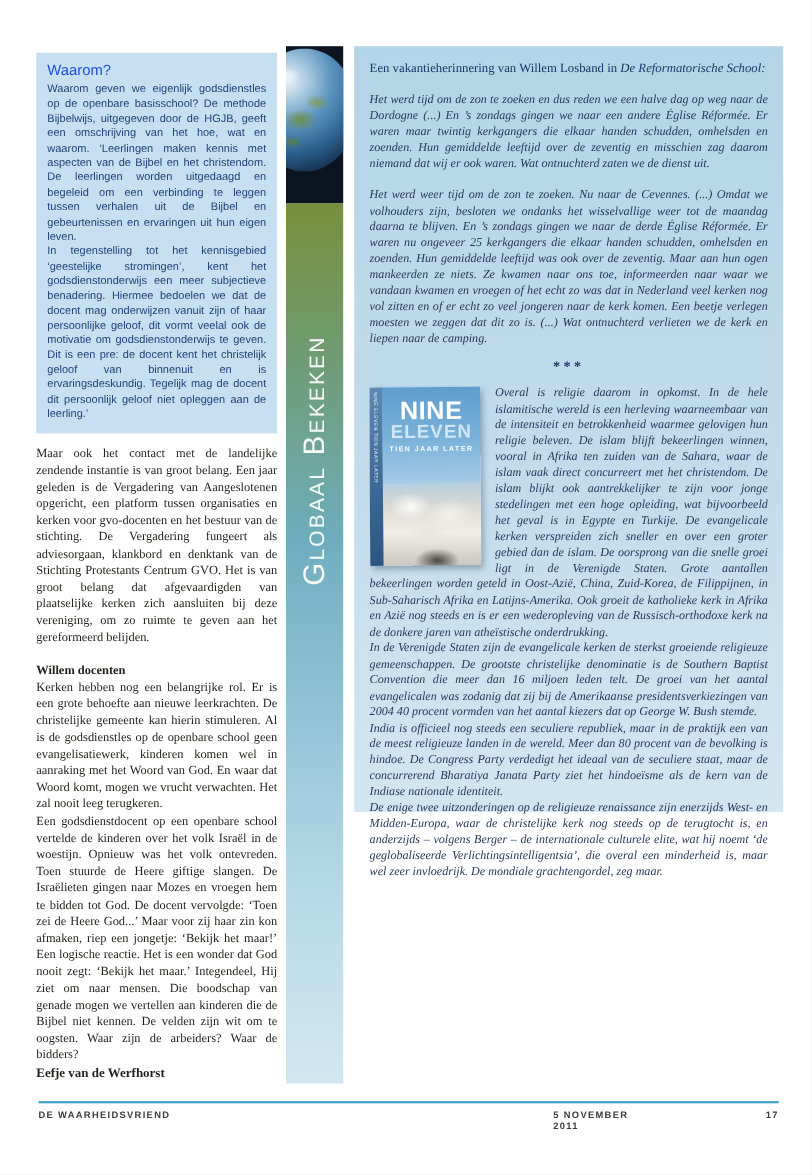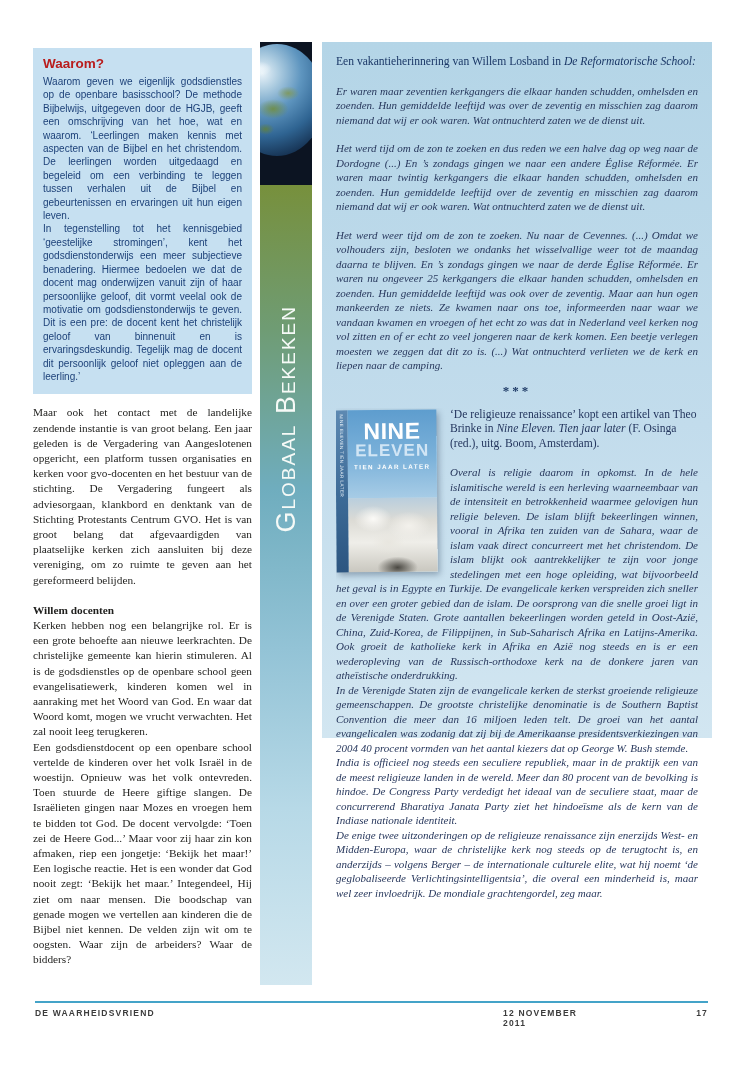--- a/index.html
+++ b/index.html
@@ -3,21 +3,21 @@
 <meta charset="utf-8">
 <style>
   html,body{margin:0;padding:0;background:#e9e9e9;}
   .page{position:relative;width:738px;height:1068px;background:#ffffff;overflow:hidden;
         font-family:"Liberation Serif",serif;-webkit-font-smoothing:antialiased;}
 
   
   .left-col{position:absolute;left:33px;top:48px;width:219px;}
   .info-box{background:#c6e0f1;padding:8px 10px 11px 10px;margin-bottom:11px;
             font-family:"Liberation Sans",sans-serif;color:#1c4078;}
-  .info-box h2{margin:0 0 3px 0;font-size:13.5px;line-height:16px;color:#b91c1c;font-weight:bold;}
+  .info-box h2{margin:0 0 3px 0;font-size:13.5px;line-height:16px;color:#1d4ed8;font-weight:normal;}
   .info-box p{margin:0;font-size:10px;line-height:13.4px;text-align:justify;}
   .left-body{color:#1f1f1d;font-size:11.3px;line-height:15.2px;}
   .left-body p{margin:0;text-align:justify;}
   .left-body h3{margin:15px 0 0 0;font-size:11.3px;line-height:15.2px;font-weight:bold;color:#1f1f1d;}
   .signature{margin-top:0;text-align:right;font-weight:bold;font-size:11.8px;}
 
   
   .banner{position:absolute;left:260px;top:42px;width:52px;height:943px;}
   .earth{position:relative;width:52px;height:143px;background:#0c1422;overflow:hidden;}
   .earth .globe{position:absolute;left:-30px;top:2px;width:94px;height:112px;border-radius:50%;
@@ -90,63 +90,62 @@
     <section class="info-box">
       <h2>Waarom?</h2>
       <p>Waarom geven we eigenlijk godsdienstles op de openbare basisschool? De methode Bijbelwijs, uitgegeven door de HGJB, geeft een omschrijving van het hoe, wat en waarom. ‘Leerlingen maken kennis met aspecten van de Bijbel en het christendom. De leerlingen worden uitgedaagd en begeleid om een verbinding te leggen tussen verhalen uit de Bijbel en gebeurtenissen en ervaringen uit hun eigen leven.</p>
       <p>In tegenstelling tot het kennisgebied ‘geestelijke stromingen’, kent het godsdienstonderwijs een meer subjectieve benadering. Hiermee bedoelen we dat de docent mag onderwijzen vanuit zijn of haar persoonlijke geloof, dit vormt veelal ook de motivatie om godsdienstonderwijs te geven. Dit is een pre: de docent kent het christelijk geloof van binnenuit en is ervaringsdeskundig. Tegelijk mag de docent dit persoonlijk geloof niet opleggen aan de leerling.’</p>
     </section>
     <div class="left-body">
       <p>Maar ook het contact met de landelijke zendende instantie is van groot belang. Een jaar geleden is de Vergadering van Aangeslotenen opgericht, een platform tussen organisaties en kerken voor gvo-docenten en het bestuur van de stichting. De Vergadering fungeert als adviesorgaan, klankbord en denktank van de Stichting Protestants Centrum GVO. Het is van groot belang dat afgevaardigden van plaatselijke kerken zich aansluiten bij deze vereniging, om zo ruimte te geven aan het gereformeerd belijden.</p>
       <h3>Willem docenten</h3>
       <p>Kerken hebben nog een belangrijke rol. Er is een grote behoefte aan nieuwe leerkrachten. De christelijke gemeente kan hierin stimuleren. Al is de godsdienstles op de openbare school geen evangelisatiewerk, kinderen komen wel in aanraking met het Woord van God. En waar dat Woord komt, mogen we vrucht verwachten. Het zal nooit leeg terugkeren.</p>
       <p>Een godsdienstdocent op een openbare school vertelde de kinderen over het volk Israël in de woestijn. Opnieuw was het volk ontevreden. Toen stuurde de Heere giftige slangen. De Israëlieten gingen naar Mozes en vroegen hem te bidden tot God. De docent vervolgde: ‘Toen zei de Heere God...’ Maar voor zij haar zin kon afmaken, riep een jongetje: ‘Bekijk het maar!’ Een logische reactie. Het is een wonder dat God nooit zegt: ‘Bekijk het maar.’ Integendeel, Hij ziet om naar mensen. Die boodschap van genade mogen we vertellen aan kinderen die de Bijbel niet kennen. De velden zijn wit om te oogsten. Waar zijn de arbeiders? Waar de bidders?</p>
+      <p class="signature">Eefje van de Werfhorst</p>
     </div>
   </aside>
 
   <div class="banner">
     <div class="earth">
       <div class="globe"></div>
     </div>
     <div class="band">
       <span class="vtext">Globaal Bekeken</span>
     </div>
   </div>
 
   <main class="right-panel">
     <p class="intro"><span>Een vakantieherinnering van Willem Losband in </span><em>De Reformatorische School:</em></p>
 
-    <p class="q">Er waren maar zeventien kerkgangers die elkaar handen schudden, omhelsden en zoenden. Hun gemiddelde leeftijd was over de zeventig en misschien zag daarom niemand dat wij er ook waren. Wat ontnuchterd zaten we de dienst uit.</p>
     <p class="q gap">Het werd tijd om de zon te zoeken en dus reden we een halve dag op weg naar de Dordogne (...) En ’s zondags gingen we naar een andere Église Réformée. Er waren maar twintig kerkgangers die elkaar handen schudden, omhelsden en zoenden. Hun gemiddelde leeftijd over de zeventig en misschien zag daarom niemand dat wij er ook waren. Wat ontnuchterd zaten we de dienst uit.</p>
     <p class="q gap">Het werd weer tijd om de zon te zoeken. Nu naar de Cevennes. (...) Omdat we volhouders zijn, besloten we ondanks het wisselvallige weer tot de maandag daarna te blijven. En ’s zondags gingen we naar de derde Église Réformée. Er waren nu ongeveer 25 kerkgangers die elkaar handen schudden, omhelsden en zoenden. Hun gemiddelde leeftijd was ook over de zeventig. Maar aan hun ogen mankeerden ze niets. Ze kwamen naar ons toe, informeerden naar waar we vandaan kwamen en vroegen of het echt zo was dat in Nederland veel kerken nog vol zitten en of er echt zo veel jongeren naar de kerk komen. Een beetje verlegen moesten we zeggen dat dit zo is. (...) Wat ontnuchterd verlieten we de kerk en liepen naar de camping.</p>
 
     <div class="separator">***</div>
 
     <div class="review">
       <div class="book">
         <div class="spine">
             <span>NINE ELEVEN TIEN JAAR LATER</span>
           </div>
         <div class="cover">
           <div class="sky">
             <span class="t1">NINE</span>
             <span class="t2">ELEVEN</span>
             <span class="t3">TIEN JAAR LATER</span>
           </div>
           <div class="smoke"></div>
         </div>
       </div>
-      <p class="intro2"><span>‘De religieuze renaissance’ kopt een artikel van Theo Brinke in </span><em>Nine Eleven. Tien jaar later</em><span> (F. Osinga (red.), uitg. Boom, Amsterdam).</span></p>
       <p class="q">Overal is religie daarom in opkomst. In de hele islamitische wereld is een herleving waarneembaar van de intensiteit en betrokkenheid waarmee gelovigen hun religie beleven. De islam blijft bekeerlingen winnen, vooral in Afrika ten zuiden van de Sahara, waar de islam vaak direct concurreert met het christendom. De islam blijkt ook aantrekkelijker te zijn voor jonge stedelingen met een hoge opleiding, wat bijvoorbeeld het geval is in Egypte en Turkije. De evangelicale kerken verspreiden zich sneller en over een groter gebied dan de islam. De oorsprong van die snelle groei ligt in de Verenigde Staten. Grote aantallen bekeerlingen worden geteld in Oost-Azië, China, Zuid-Korea, de Filippijnen, in Sub-Saharisch Afrika en Latijns-Amerika. Ook groeit de katholieke kerk in Afrika en Azië nog steeds en is er een wederopleving van de Russisch-orthodoxe kerk na de donkere jaren van atheïstische onderdrukking.</p>
       <p class="q">In de Verenigde Staten zijn de evangelicale kerken de sterkst groeiende religieuze gemeenschappen. De grootste christelijke denominatie is de Southern Baptist Convention die meer dan 16 miljoen leden telt. De groei van het aantal evangelicalen was zodanig dat zij bij de Amerikaanse presidentsverkiezingen van 2004 40 procent vormden van het aantal kiezers dat op George W. Bush stemde.</p>
       <p class="q">India is officieel nog steeds een seculiere republiek, maar in de praktijk een van de meest religieuze landen in de wereld. Meer dan 80 procent van de bevolking is hindoe. De Congress Party verdedigt het ideaal van de seculiere staat, maar de concurrerend Bharatiya Janata Party ziet het hindoeïsme als de kern van de Indiase nationale identiteit.</p>
       <p class="q">De enige twee uitzonderingen op de religieuze renaissance zijn enerzijds West- en Midden-Europa, waar de christelijke kerk nog steeds op de terugtocht is, en anderzijds – volgens Berger – de internationale culturele elite, wat hij noemt ‘de geglobaliseerde Verlichtingsintelligentsia’, die overal een minderheid is, maar wel zeer invloedrijk. De mondiale grachtengordel, zeg maar.</p>
     </div>
   </main>
 
   <div class="footer-rule"></div>
   <div class="footer-text">
     <span class="f-left">DE WAARHEIDSVRIEND</span>
-    <span class="f-center">12 NOVEMBER 2011</span>
+    <span class="f-center">5 NOVEMBER 2011</span>
     <span class="f-page">17</span>
   </div>
 
 </div>
 
 </body></html>

